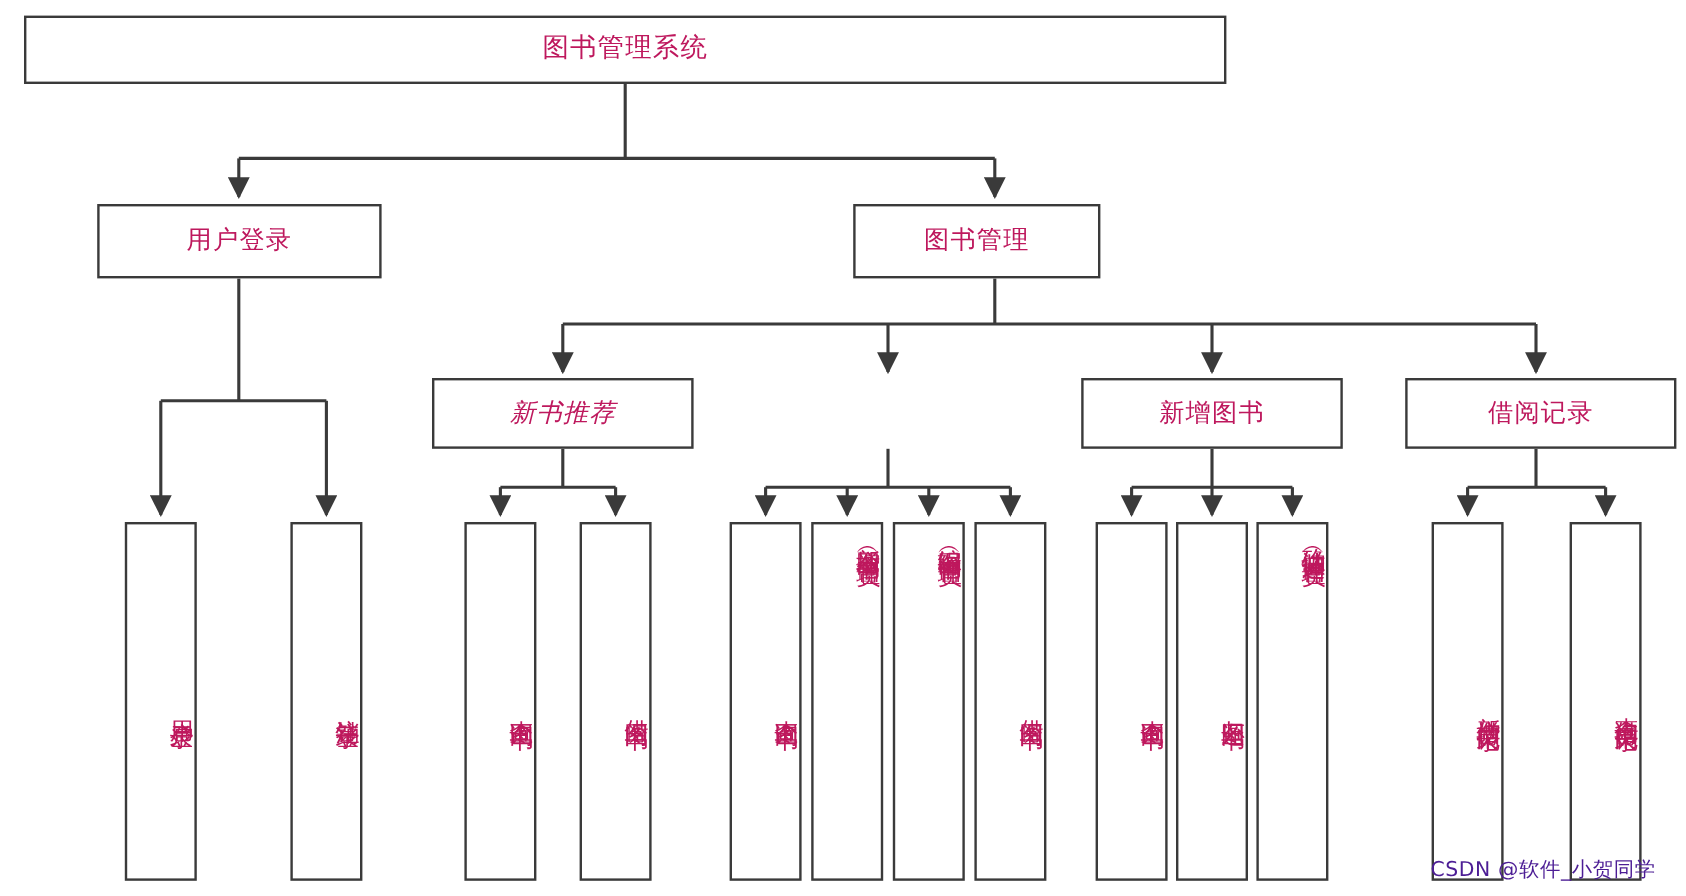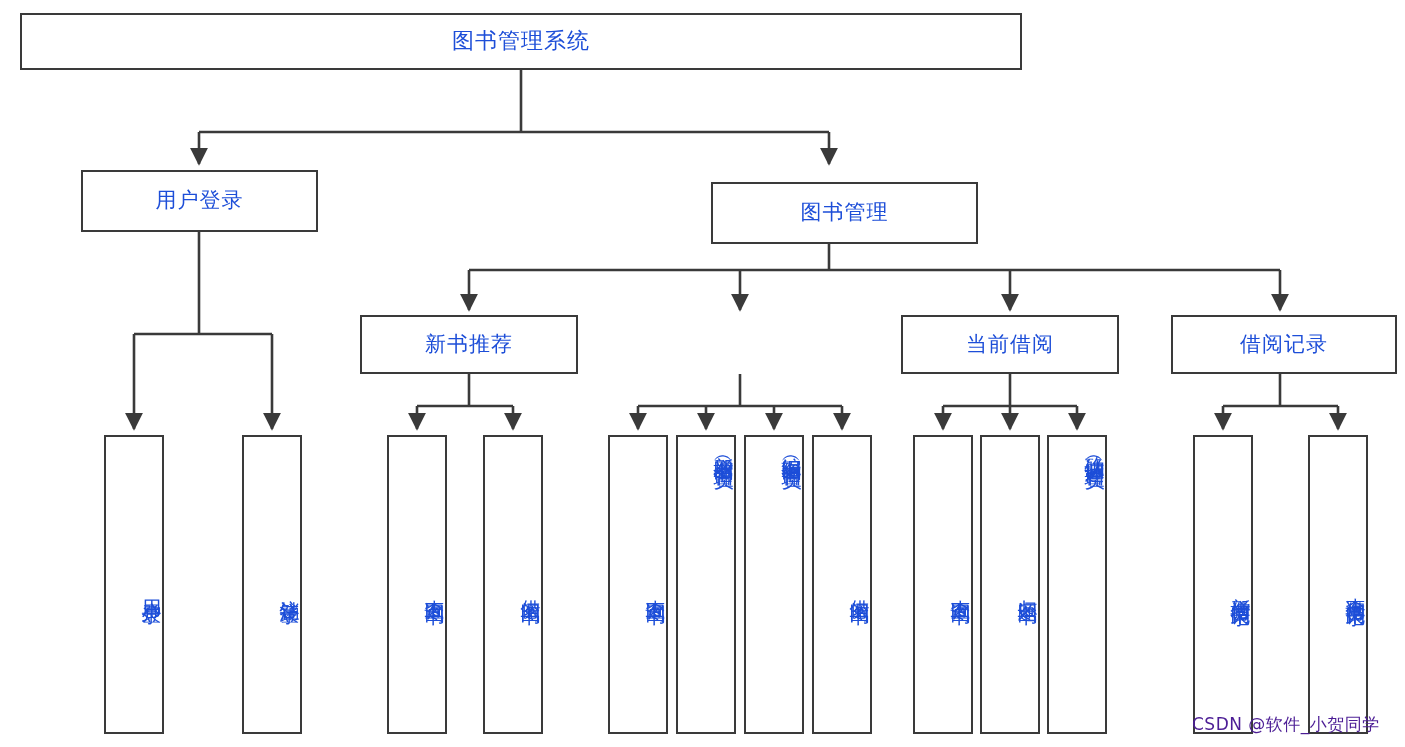--- a/index.html
+++ b/index.html
@@ -27,21 +27,21 @@
     pointer-events: none;
   }
   .node {
     position: absolute;
     box-sizing: border-box;
     background: #ffffff;
     border: 2px solid #3a3a3a;
     display: flex;
     align-items: center;
     justify-content: center;
-    color: #1d4ed8;
+    color: #be185d;
     z-index: 2;
   }
   .node-h {
     font-size: 21px;
     line-height: 1.1;
     letter-spacing: 1px;
     white-space: nowrap;
   }
   .node-root {
     font-size: 22px;
@@ -125,29 +125,29 @@
     </g>
   </svg>
 
   <div class="node node-h node-root" style="left:20px; top:13px; width:1002px; height:57px;">
     <span>图书管理系统</span>
   </div>
 
   <div class="node node-h" style="left:81px; top:170px; width:237px; height:62px;">
     <span>用户登录</span>
   </div>
-  <div class="node node-h" style="left:711px; top:182px; width:267px; height:62px;font-family:Liberation Serif, serif;">
+  <div class="node node-h" style="left:711px; top:170px; width:206px; height:62px;font-family:Liberation Serif, serif;">
     <span>图书管理</span>
   </div>
 
-  <div class="node node-h" style="left:360px; top:315px; width:218px; height:59px;">
+  <div class="node node-h" style="left:360px; top:315px; width:218px; height:59px;font-style:italic;">
     <span>新书推荐</span>
   </div>
   <div class="node node-h" style="left:901px; top:315px; width:218px; height:59px;">
-    <span>当前借阅</span>
+    <span>新增图书</span>
   </div>
   <div class="node node-h" style="left:1171px; top:315px; width:226px; height:59px;">
     <span>借阅记录</span>
   </div>
 
   <div class="node node-v" style="left:104px; top:435px; width:60px; height:299px;">
     <span>用户登录</span>
   </div>
   <div class="node node-v" style="left:242px; top:435px; width:60px; height:299px;">
     <span>注销登录</span>

